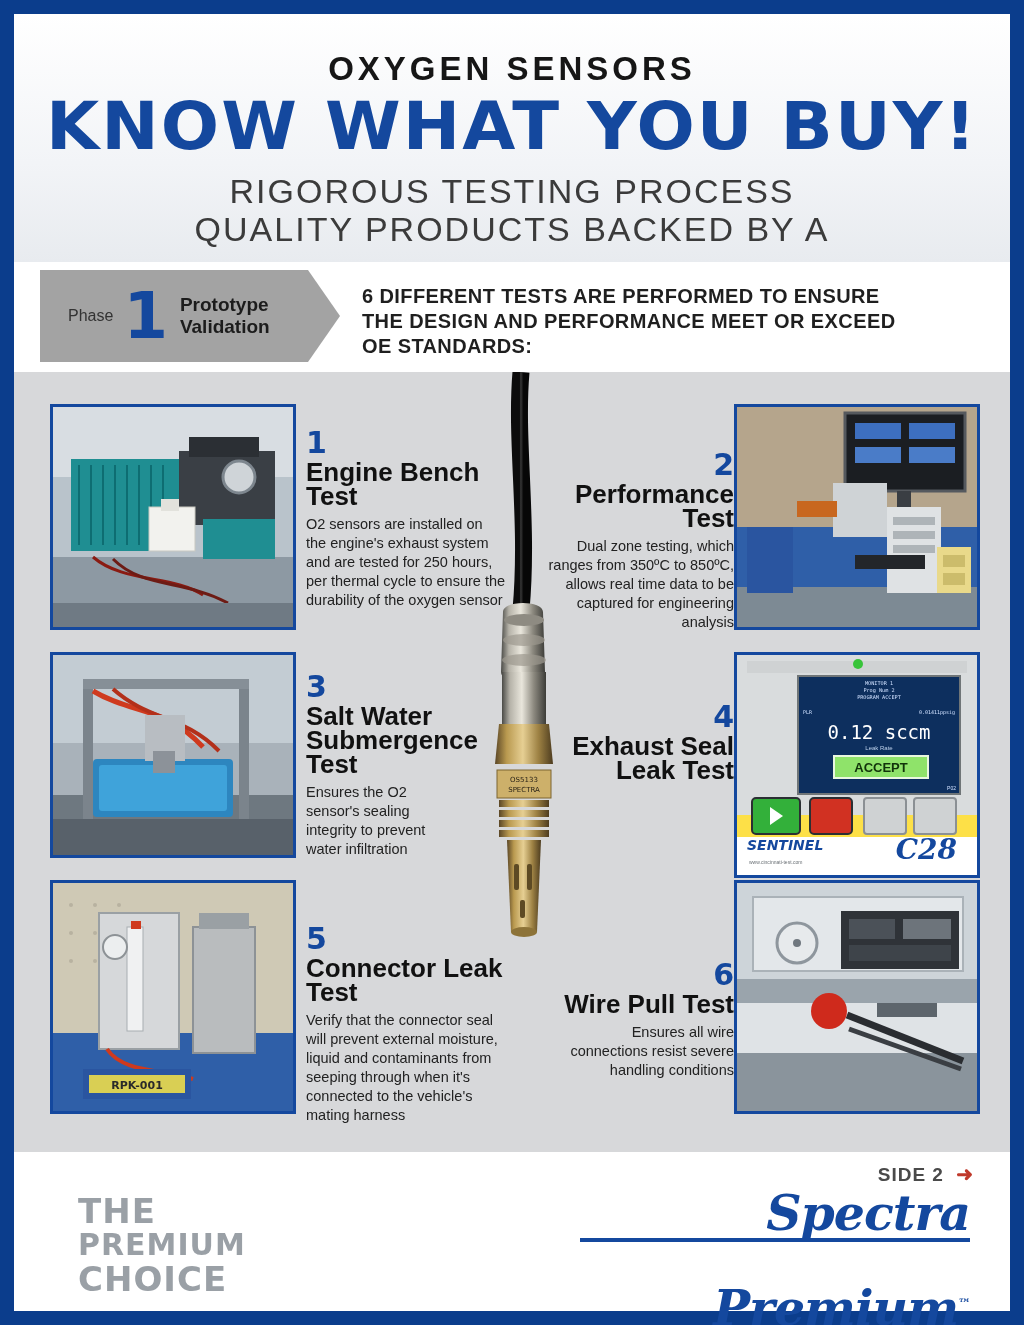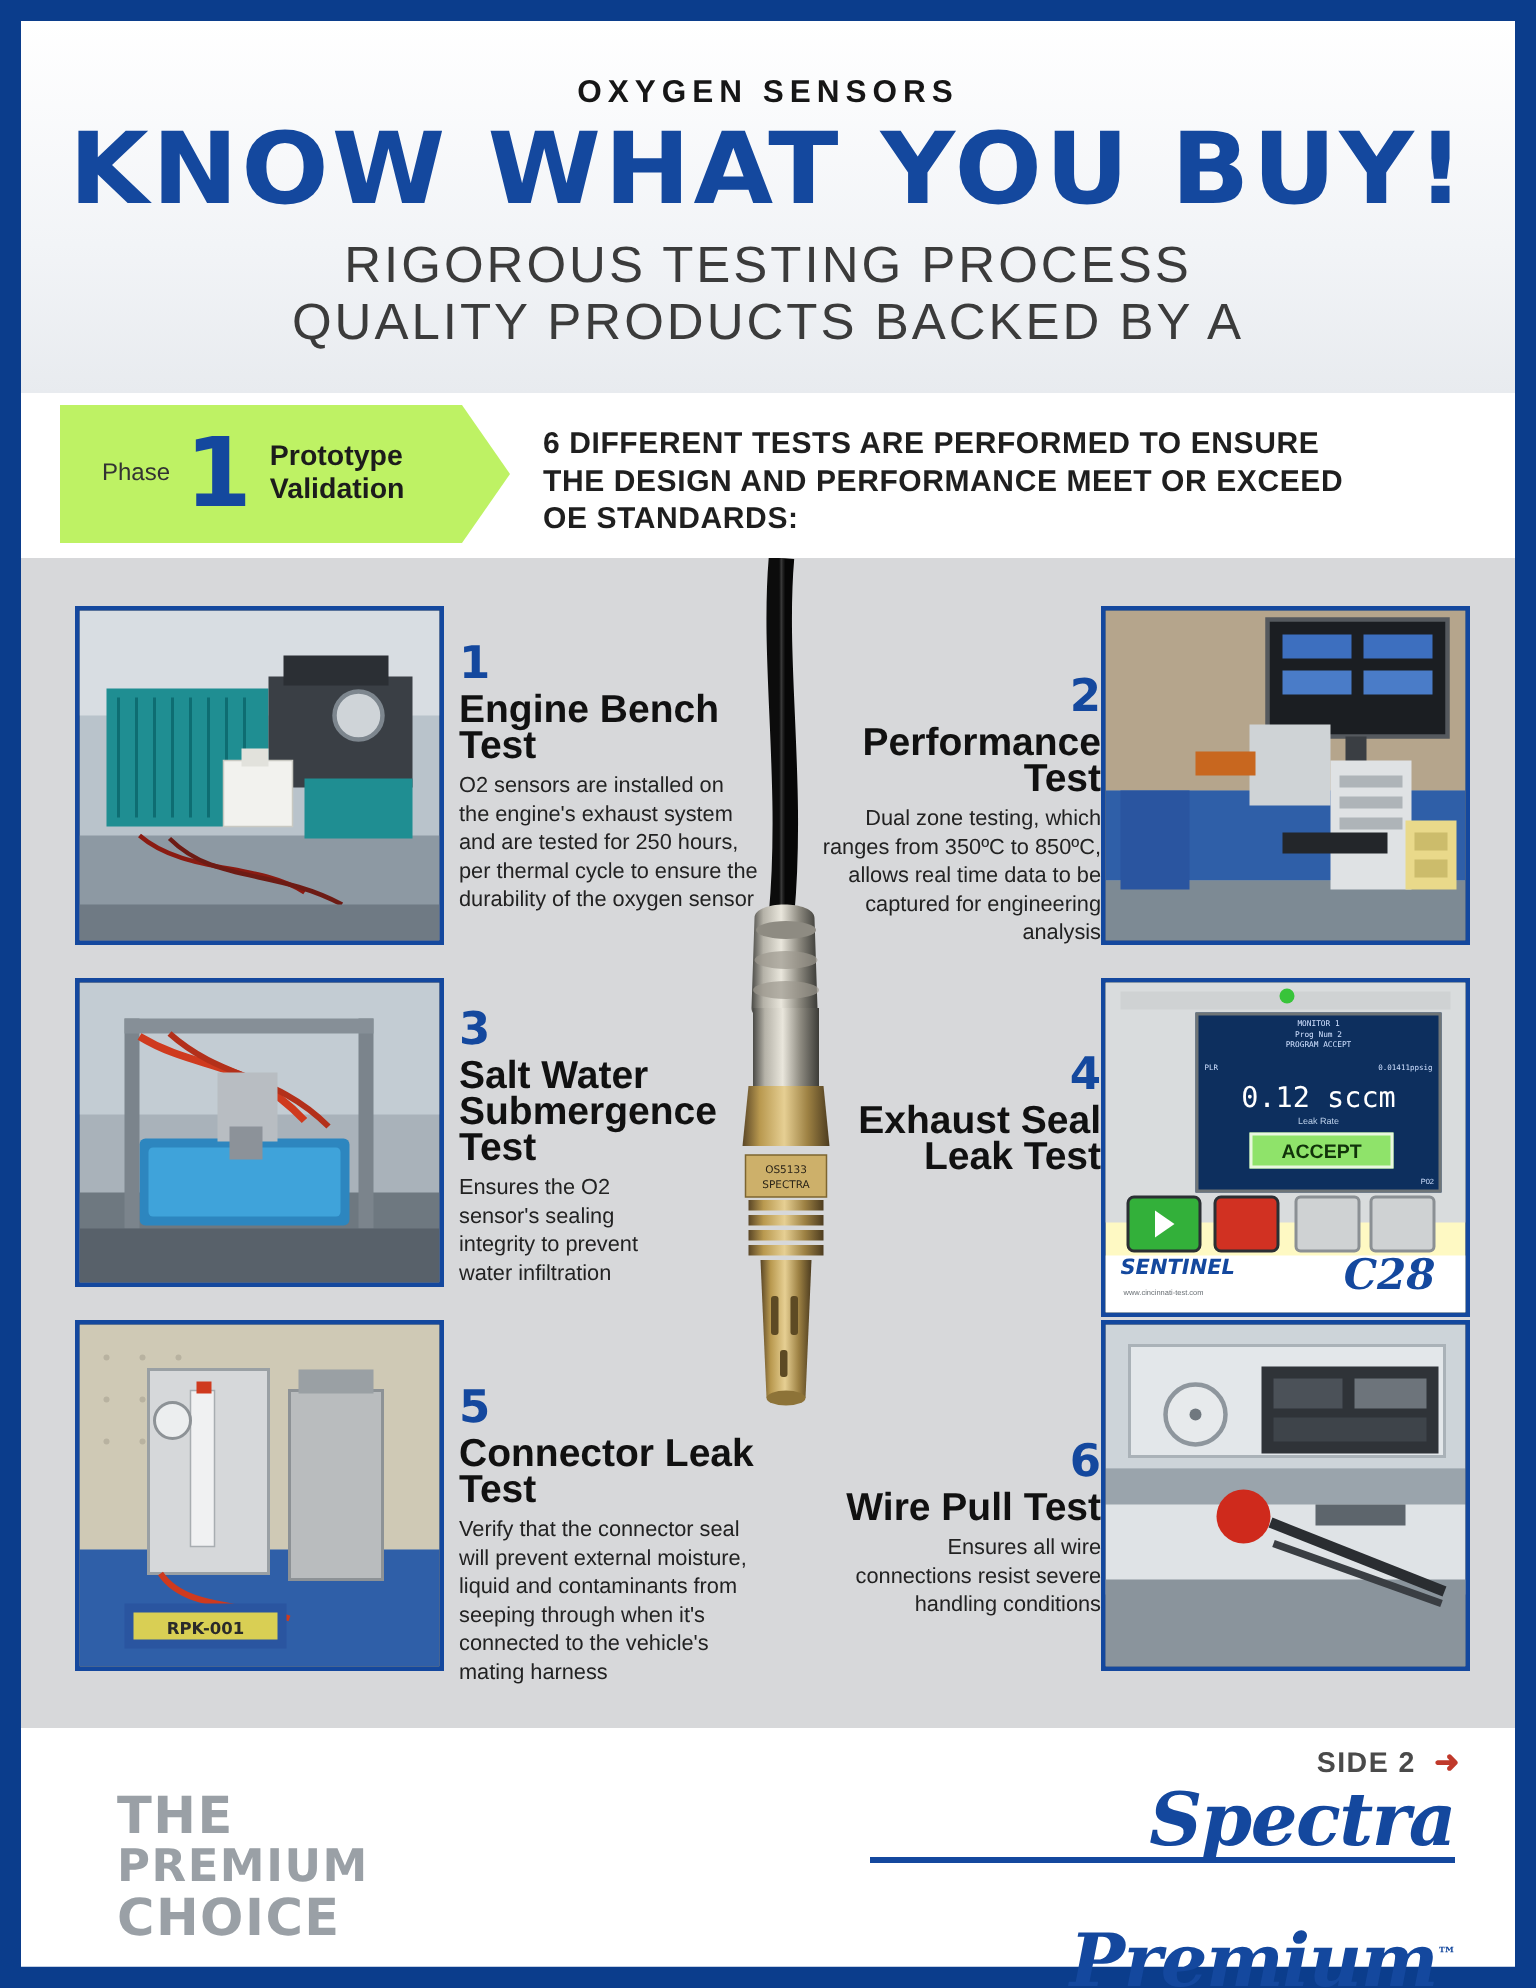--- a/index.html
+++ b/index.html
@@ -19,21 +19,21 @@
   }
 
   
   .header{
     position:absolute;left:0;top:0;width:996px;height:248px;
     background:linear-gradient(180deg,#ffffff 0%,#f2f4f7 60%,#e8ebef 100%);
     text-align:center;
   }
   .kicker{
     margin-top:36px;
-    font-size:21px;font-weight:bold;letter-spacing:4px;color:#161616;
+    font-size:33px;font-weight:bold;letter-spacing:4px;color:#161616;
     font-family:"Liberation Sans", sans-serif;
   }
   .headline{
     margin-top:6px;
     font-size:66px;line-height:66px;font-weight:bold;letter-spacing:2px;
     color:#14489e;
     font-family:"DejaVu Sans", sans-serif;
     transform:scaleX(1.04);
   }
   .subline{
@@ -42,21 +42,21 @@
     font-family:"Liberation Sans", sans-serif;
   }
 
   
   .phasebar{
     position:absolute;left:0;top:248px;width:996px;height:110px;
     background:#ffffff;
   }
   .phase-tag{
     position:absolute;left:26px;top:8px;width:300px;height:92px;
-    background:#bef264;
+    background:#a3a3a3;
     clip-path:polygon(0 0, 268px 0, 300px 46px, 268px 92px, 0 92px);
     display:flex;align-items:center;
   }
   .phase-word{
     margin-left:28px;font-size:16px;color:#333;font-weight:normal;
   }
   .phase-num{
     margin-left:10px;font-size:64px;line-height:64px;font-weight:bold;color:#14489e;
     font-family:"DejaVu Sans", sans-serif;
   }
@@ -247,21 +247,21 @@
         <div class="ttitle">Salt Water Submergence Test</div>
         <div class="tbody">Ensures the O2 sensor's sealing integrity to prevent water infiltration</div>
       </div>
 
       <div class="right-col" style="left:556px;top:330px;width:164px;">
         <div class="tnum">4</div>
         <div class="ttitle">Exhaust Seal Leak Test</div>
       </div>
 
       <div class="photo" style="left:720px;top:280px;width:240px;height:220px;">
-        <div style="position:relative;width:240px;height:220px;background:#fef9c3;">
+        <div style="position:relative;width:240px;height:220px;background:#fde047;">
           <div style="position:absolute;left:0;top:0;width:240px;height:160px;background:#d9dcdd;"></div>
           <div style="position:absolute;left:10px;top:6px;width:220px;height:12px;background:#cfd2d3;"></div>
           <div style="position:absolute;left:116px;top:4px;width:10px;height:10px;border-radius:5px;background:#38c43a;"></div>
 
           <div style="position:absolute;left:60px;top:20px;width:160px;height:116px;background:#0d2f5e;border:2px solid #6f7577;">
             <div style="color:#cfe0ff;font-size:5.2px;text-align:center;margin-top:3px;line-height:7px;font-family:'DejaVu Sans Mono',monospace;">
               <span>MONITOR 1</span><br>
               <span>Prog Num 2</span><br>
               <span>PROGRAM ACCEPT</span>
             </div>

